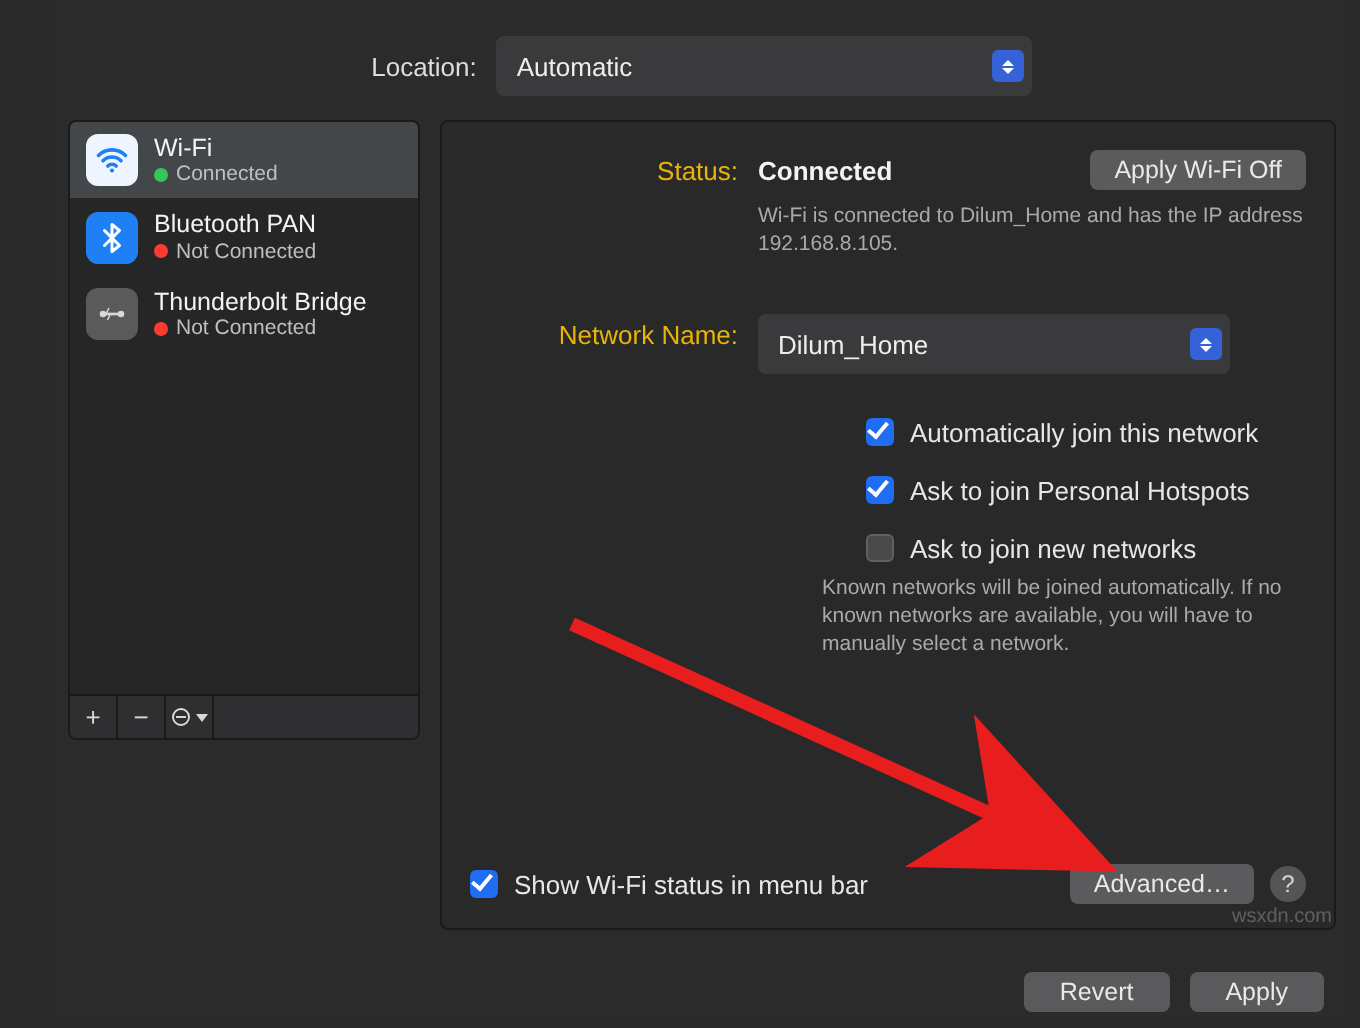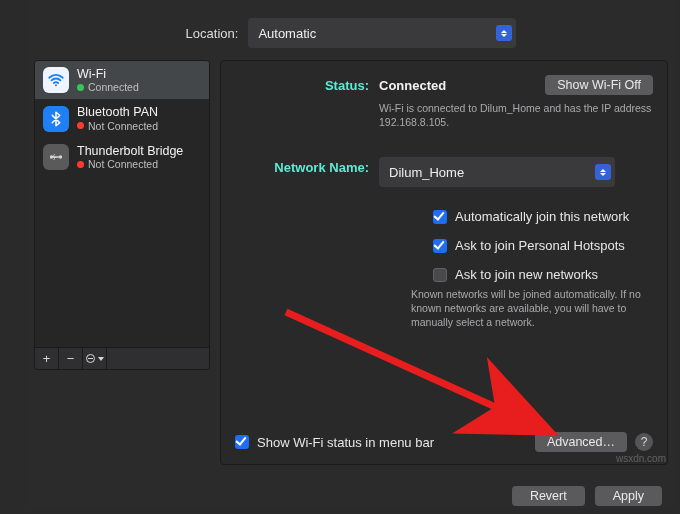--- a/index.html
+++ b/index.html
@@ -94,31 +94,31 @@
   .more-glyph {
     width: 9px; height: 9px; border: 1.5px solid #d8d8d8; border-radius: 50%;
     position: relative;
   }
   .more-glyph::after {
     content: ""; position: absolute; left: 1px; right: 1px; top: 3px;
     border-top: 1.5px solid #d8d8d8;
   }
   
   .row { display: flex; align-items: flex-start; margin-bottom: 10px; }
-  .row-label { width: 144px; text-align: right; padding-right: 10px; padding-top: 3px; color: #5eead4; font-weight: bold; }
+  .row-label { width: 144px; text-align: right; padding-right: 10px; padding-top: 3px; color: #eab308; }
   .row-body { flex: 1; display: flex; flex-direction: column; gap: 4px; }
   .status-row .status-line { display: flex; align-items: center; gap: 10px; }
   .status-value { font-weight: 600; color: #f3f3f3; }
   .btn {
     background: #5b5b5d; color: #e9e9e9; border: none; border-radius: 4px;
     padding: 2px 12px; font-size: 12.5px; height: 20px;
   }
   .help-text { font-size: 10.5px; color: #aaaaac; line-height: 1.3; margin-top: 3px; }
   .popup.full { min-width: 236px; width: 236px; align-items: center; }
-  .checkbox-row { display: flex; align-items: center; gap: 8px; margin-bottom: 14px;
+  .checkbox-row { display: flex; align-items: flex-start; gap: 8px; margin-bottom: 14px;
     margin-left: 154px; padding-left: 44px; }
   .checkbox-row.tight { margin-bottom: 6px; }
   .cb {
     width: 14px; height: 14px; border-radius: 3px; position: relative; flex-shrink: 0;
   }
   .cb.checked { background: #1f6df2; }
   .cb.checked::after {
     content: ""; position: absolute; left: 3px; top: 0px; width: 4px; height: 8px;
     border-right: 2px solid #fff; border-bottom: 2px solid #fff; transform: rotate(40deg);
   }
@@ -226,21 +226,21 @@
     </div>
 
     <div class="content">
 
       <div class="row status-row">
         <div class="row-label">Status:</div>
         <div class="row-body">
           <div class="status-line">
             <span class="status-value">Connected</span>
             <span style="flex:1"></span>
-            <button class="btn">Show Wi-Fi Off</button>
+            <button class="btn">Apply Wi-Fi Off</button>
           </div>
           <div class="help-text">Wi-Fi is connected to Dilum_Home and has the IP address 192.168.8.105.</div>
         </div>
       </div>
 
       <div style="height:18px"></div>
 
       <div class="row">
         <div class="row-label">Network Name:</div>
         <div class="row-body">

